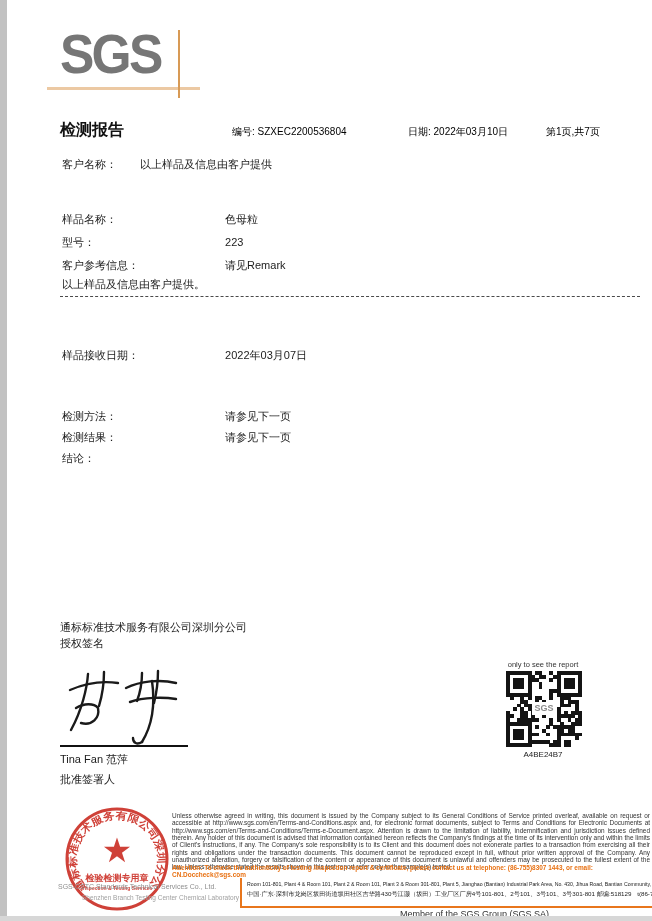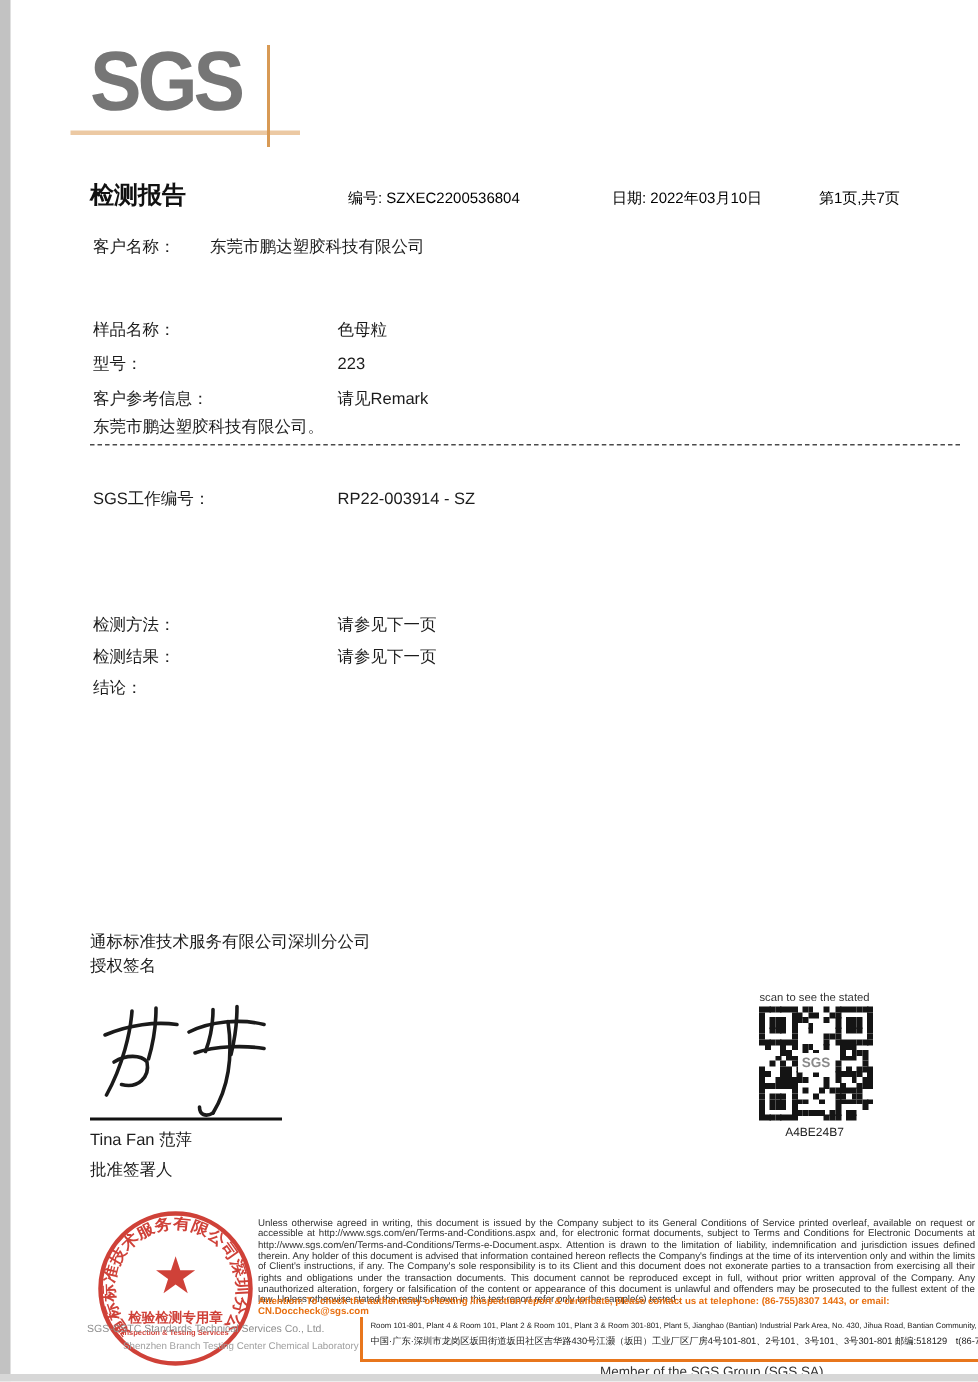--- a/index.html
+++ b/index.html
@@ -71,42 +71,42 @@
     <span>SZXEC2200536804</span>
   </div>
   <div class="hmeta" style="left:408px;">
     <span>日期:</span>
     <span>2022年03月10日</span>
   </div>
   <div class="hmeta" style="left:546px;">第1页,共7页</div>
 
   <div class="row w1" style="top:157px;">
     <span class="lbl">客户名称：</span>
-    <span>东莞市鹏达塑胶科技有限公司</span>
+    <span>以上样品及信息由客户提供</span>
   </div>
 
   <div class="row w2" style="top:212px;">
     <span class="lbl">样品名称：</span>
     <span>色母粒</span>
   </div>
   <div class="row w2" style="top:235px;">
     <span class="lbl">型号：</span>
     <span>223</span>
   </div>
   <div class="row w2" style="top:258px;">
     <span class="lbl">客户参考信息：</span>
     <span>请见Remark</span>
   </div>
-  <div class="row" style="top:277px;">东莞市鹏达塑胶科技有限公司。</div>
+  <div class="row" style="top:277px;">以上样品及信息由客户提供。</div>
 
   <div class="dashes"></div>
 
-  <div class="row w2" style="top:325px;">
-    <span class="lbl">SGS工作编号：</span>
-    <span>RP22-003914 - SZ</span>
+  <div class="row w2" style="top:348px;">
+    <span class="lbl">样品接收日期：</span>
+    <span>2022年03月07日</span>
   </div>
   <div class="row w2" style="top:430px;">
     <span class="lbl">检测结果：</span>
     <span>请参见下一页</span>
   </div>
   <div class="row w2" style="top:409px;">
     <span class="lbl">检测方法：</span>
     <span>请参见下一页</span>
   </div>
 
@@ -125,21 +125,21 @@
       <path d="M96,5 C96,17 94,29 92,37"></path>
       <path d="M68,36 C82,31 102,31 114,33"></path>
       <path d="M90,15 C93,36 91,58 80,76"></path>
       <path d="M80,76 C75,79 71,77 71,72"></path>
     </g>
   </svg>
   <div class="sig-line"></div>
   <div class="sig-name">Tina Fan 范萍</div>
   <div class="sig-role">批准签署人</div>
 
-  <div class="qr-caption">scan to see the stated</div>
+  <div class="qr-caption">only to see the report</div>
   <div class="qr-box">
       <div style="position: absolute; left: 0px; top: 0px; width: 3.91905px; height: 3.91905px; background: rgb(20, 20, 20);"></div>
       <div style="position: absolute; left: 3.61905px; top: 0px; width: 3.91905px; height: 3.91905px; background: rgb(20, 20, 20);"></div>
       <div style="position: absolute; left: 7.2381px; top: 0px; width: 3.91905px; height: 3.91905px; background: rgb(20, 20, 20);"></div>
       <div style="position: absolute; left: 10.8571px; top: 0px; width: 3.91905px; height: 3.91905px; background: rgb(20, 20, 20);"></div>
       <div style="position: absolute; left: 14.4762px; top: 0px; width: 3.91905px; height: 3.91905px; background: rgb(20, 20, 20);"></div>
       <div style="position: absolute; left: 18.0952px; top: 0px; width: 3.91905px; height: 3.91905px; background: rgb(20, 20, 20);"></div>
       <div style="position: absolute; left: 21.7143px; top: 0px; width: 3.91905px; height: 3.91905px; background: rgb(20, 20, 20);"></div>
       <div style="position: absolute; left: 28.9524px; top: 0px; width: 3.91905px; height: 3.91905px; background: rgb(20, 20, 20);"></div>
       <div style="position: absolute; left: 32.5714px; top: 0px; width: 3.91905px; height: 3.91905px; background: rgb(20, 20, 20);"></div>

